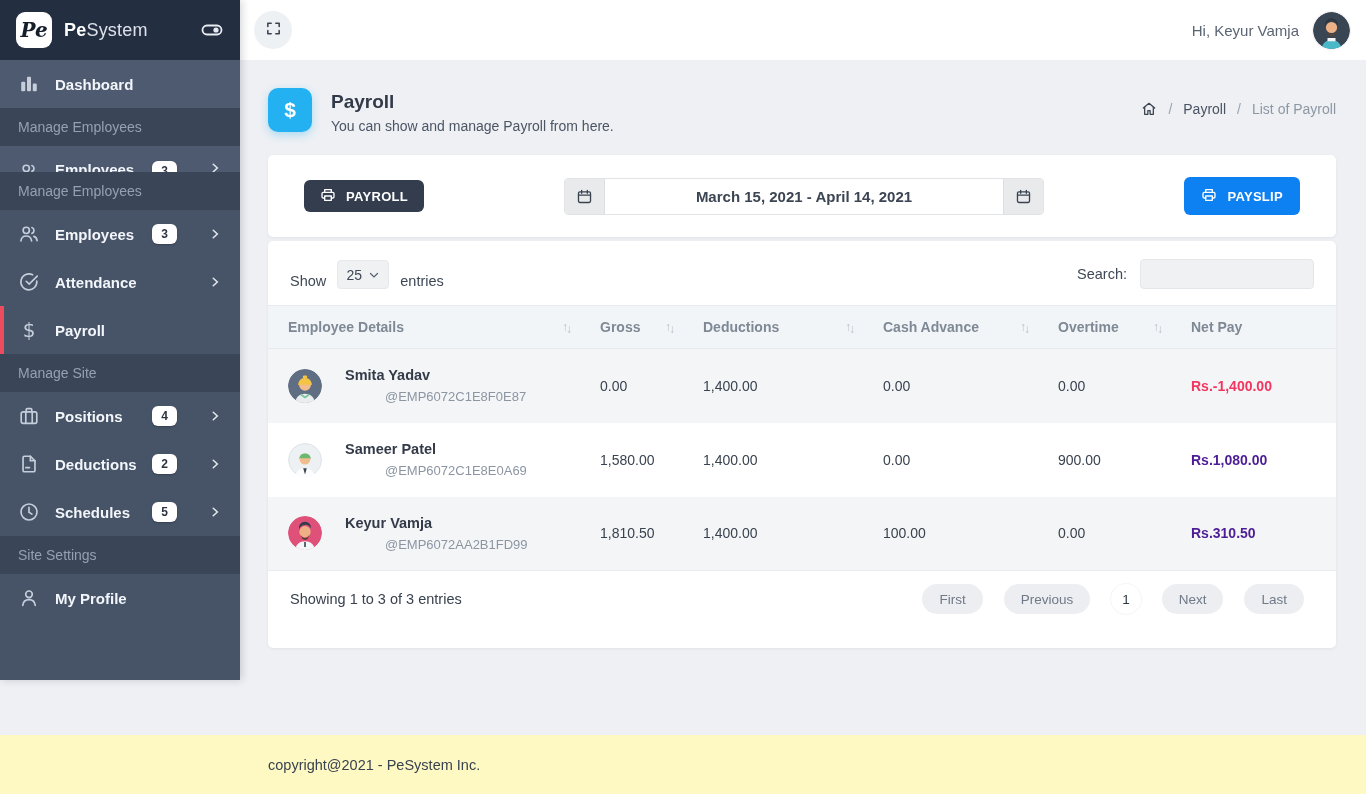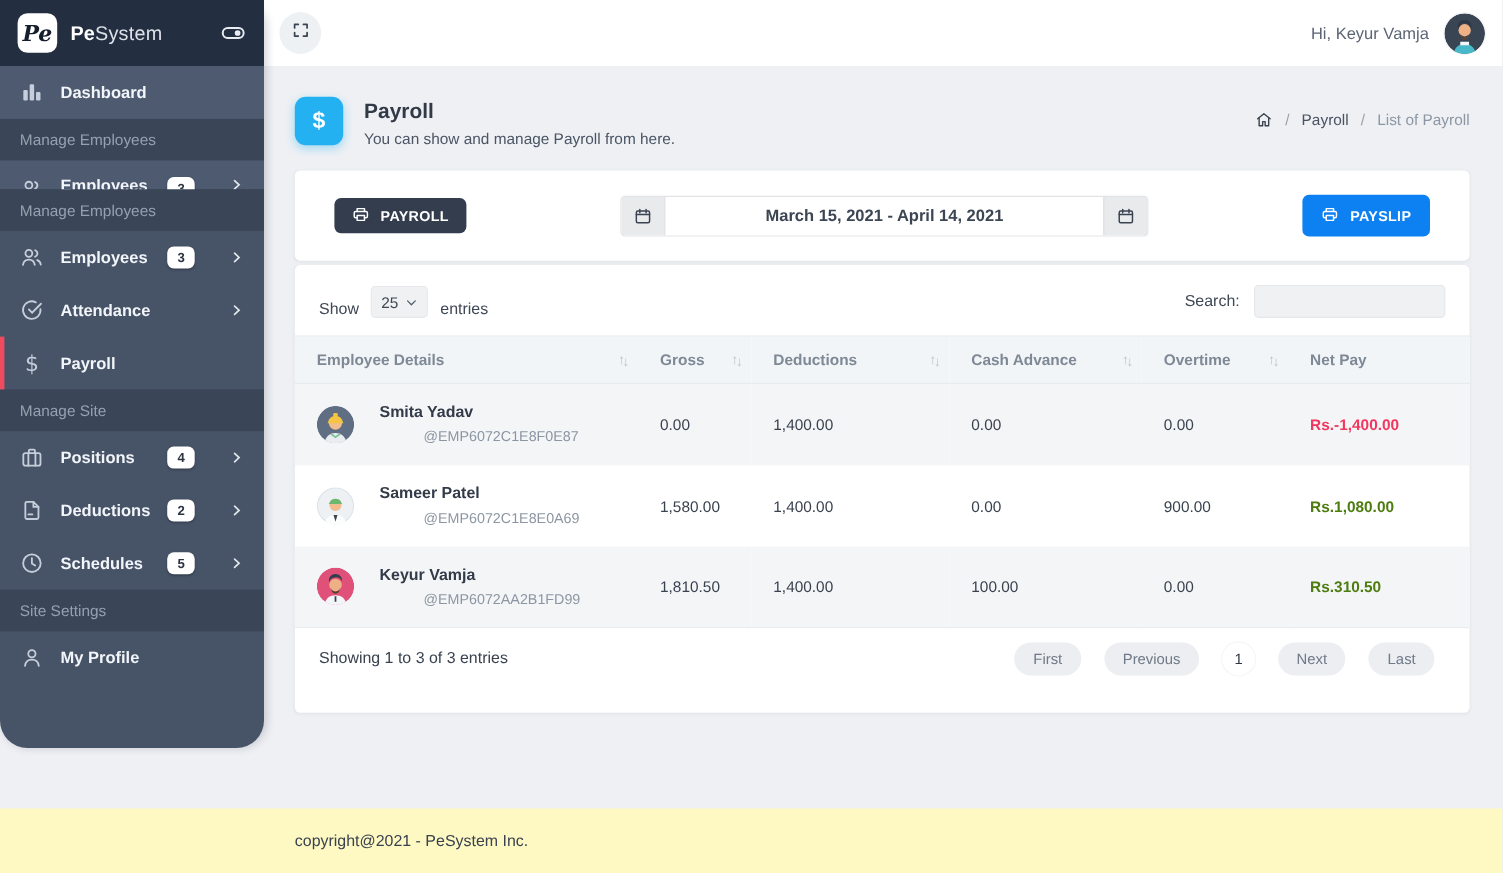--- a/index.html
+++ b/index.html
@@ -2,21 +2,21 @@
 <html><head>
 <meta charset="utf-8">
 <style>
   * { margin:0; padding:0; box-sizing:border-box; }
   html,body { width:1366px; height:794px; }
   body { font-family:"Liberation Sans", sans-serif; background:#eef0f4; }
   .screen { position:relative; width:1366px; height:794px; overflow:hidden; background:#eef0f4; }
 
   
   .sidebar { position:absolute; left:0; top:0; width:240px; height:680px; background:#475468;
-             box-shadow:2px 0 8px rgba(20,28,42,.18); z-index:5;border-radius:25px; }
+             box-shadow:2px 0 8px rgba(20,28,42,.18); z-index:5; }
   .logo-bar { height:60px; background:#232e40; display:flex; align-items:center; padding:0 16px; gap:12px; }
   .logo-badge { width:36px; height:36px; background:#fff; border-radius:9px; display:flex; align-items:center;
                 justify-content:center; font-family:"DejaVu Serif", serif; font-style:italic; font-weight:bold;
                 font-size:20px; color:#161e2c; }
   .brand-name { flex:1; font-size:18px; color:#fff; letter-spacing:.2px; }
   .brand-name b { font-weight:700; }
   .brand-name span { font-weight:400; color:#dde2ea; }
   .toggle-btn { color:#e8ecf2; display:flex; align-items:center; }
 
   .menu-item { position:relative; height:48px; display:flex; align-items:center; padding:0 18px; gap:15px;
@@ -97,21 +97,21 @@
   .sort { font-size:12px; color:#b9c0c9; letter-spacing:-2px; padding-right:2px; }
   .sort .dn { position:relative; top:2px; }
   td { height:74px; padding:0 6px 0 20px; font-size:14px; color:#39424f; vertical-align:middle; }
   tr.striped { background:#f4f5f7; }
   tr.rowline td { border-bottom:1px solid #e9ecef; }
   .emp { display:flex; align-items:center; gap:23px; }
   .avatar { width:34px; height:34px; border-radius:50%; overflow:hidden; flex:0 0 34px; }
   .avatar svg { display:block; }
   .emp-name { font-size:14.5px; font-weight:700; color:#333b49; margin-bottom:6px; }
   .emp-id { font-size:13px; color:#8c96a3;margin-left:40px; }
-  .netpay { font-weight:700; color:#4d7c0f; }
+  .netpay { font-weight:700; color:#4c1d95; }
   .netpay.neg { color:#f2365f; }
 
   
   .pg-row { display:flex; align-items:center; padding:0 32px 22px 22px; height:78px; }
   .pg-info { font-size:14.5px; color:#39424f; }
   .pg-pills { margin-left:auto; display:flex; align-items:center; }
   .pill { height:30px; padding:0 17px; border-radius:15px; background:#eceef1; color:#6f7987; font-size:13.5px;
           display:flex; align-items:center; margin-left:21px; cursor:pointer; border:none;
           font-family:"Liberation Sans", sans-serif; }
   .pill.page-num { background:#fff; color:#2f3747; padding:0 11px; box-shadow:0 0 0 1px rgba(0,0,0,.04); }

